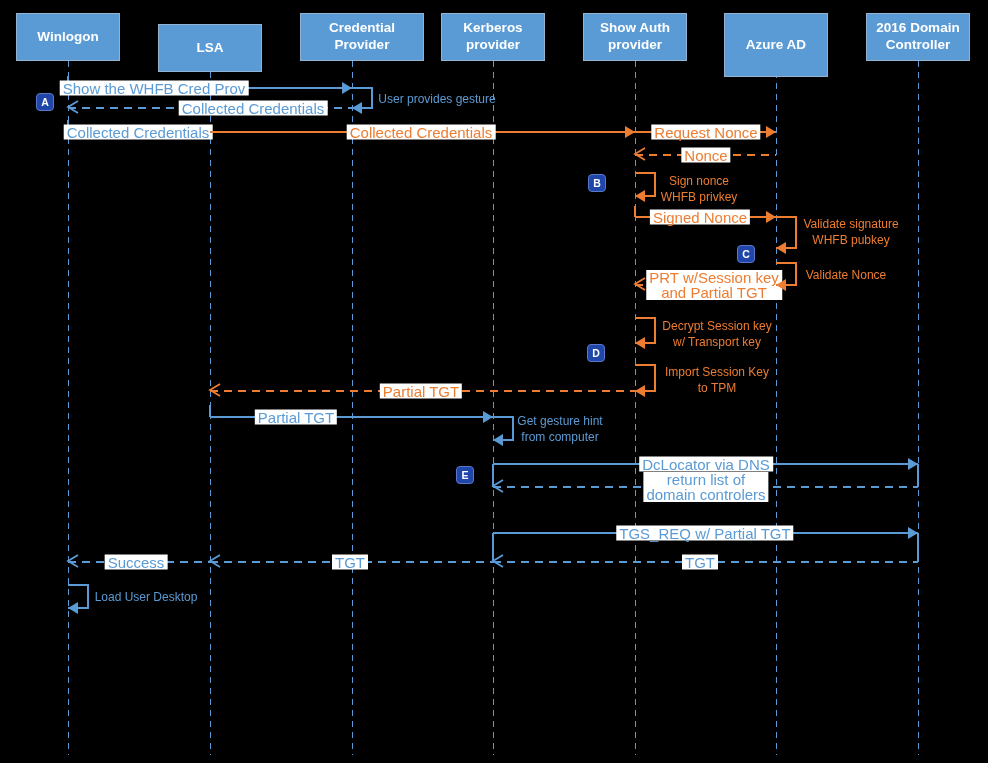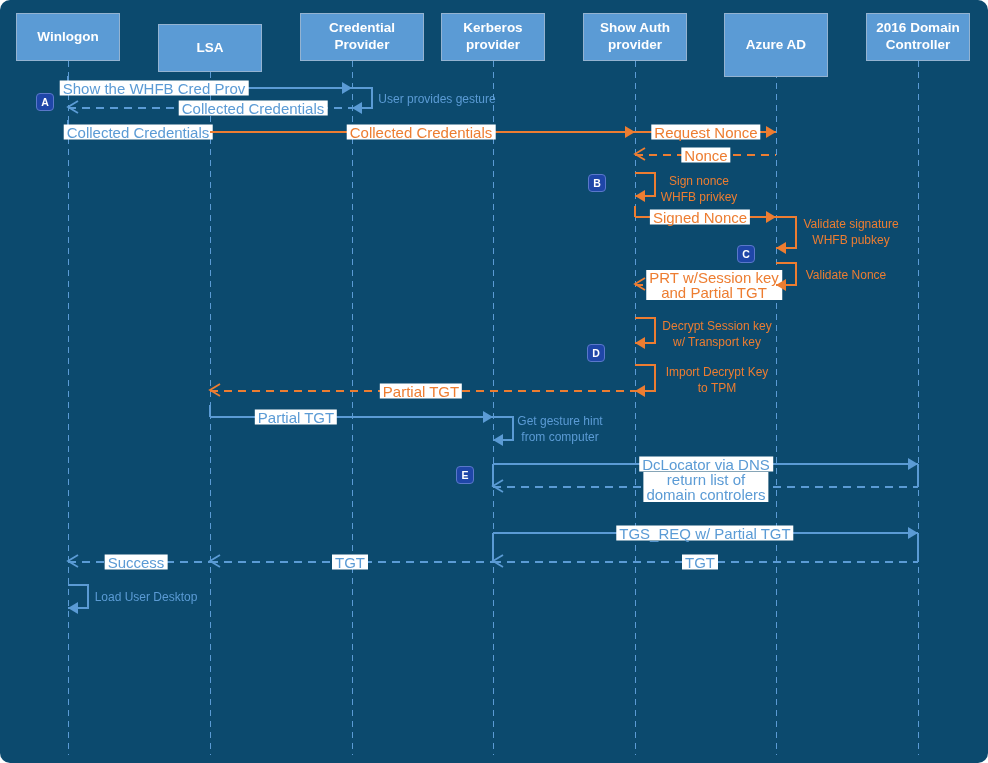--- a/index.html
+++ b/index.html
@@ -18,21 +18,21 @@
   .tri{position:absolute;width:0;height:0;}
   .tick{position:absolute;width:2px;}
   .badge{position:absolute;width:18px;height:18px;border-radius:4px;display:flex;
          align-items:center;justify-content:center;font-size:10.5px;font-weight:bold;
          box-sizing:border-box;}
   .openhead{position:absolute;}
 </style>
 </head>
 <body>
 
-<div id="stage" style="background: #0c4a6e; border-radius: 10px;">
+<div id="stage" style="background: #000000;">
     <div class="lifeline" style="left: 68px; top: 61px; height: 694px; background-image: repeating-linear-gradient(rgb(91, 155, 213) 0px, rgb(91, 155, 213) 6px, transparent 6px, transparent 11px);"></div>
     <div class="actor-box" style="left: 16px; top: 13px; width: 104px; height: 48px; background: rgb(91, 155, 213); color: rgb(255, 255, 255); border: 1px solid rgb(148, 179, 209);">Winlogon</div>
     <div class="lifeline" style="left: 210px; top: 61px; height: 694px; background-image: repeating-linear-gradient(rgb(91, 155, 213) 0px, rgb(91, 155, 213) 6px, transparent 6px, transparent 11px);"></div>
     <div class="actor-box" style="left: 158px; top: 24px; width: 104px; height: 48px; background: rgb(91, 155, 213); color: rgb(255, 255, 255); border: 1px solid rgb(148, 179, 209);">LSA</div>
     <div class="lifeline" style="left: 352px; top: 61px; height: 694px; background-image: repeating-linear-gradient(rgb(91, 155, 213) 0px, rgb(91, 155, 213) 6px, transparent 6px, transparent 11px);"></div>
     <div class="actor-box" style="left: 300px; top: 13px; width: 124px; height: 48px; background: rgb(91, 155, 213); color: rgb(255, 255, 255); border: 1px solid rgb(148, 179, 209);">Credential
 Provider</div>
     <div class="lifeline" style="left: 493px; top: 61px; height: 694px; background-image: repeating-linear-gradient(rgb(91, 155, 213) 0px, rgb(91, 155, 213) 6px, transparent 6px, transparent 11px);"></div>
     <div class="actor-box" style="left: 441px; top: 13px; width: 104px; height: 48px; background: rgb(91, 155, 213); color: rgb(255, 255, 255); border: 1px solid rgb(148, 179, 209);">Kerberos
 provider</div>
@@ -131,21 +131,21 @@
 WHFB pubkey</div>
     <div class="loop-box" style="left: 776px; top: 262px; width: 21px; height: 24px; border-color: rgb(237, 125, 49); border-width: 2px;"></div>
     <div class="tri" style="left: 776px; top: 279px; border-top: 6px solid transparent; border-bottom: 6px solid transparent; border-right: 10px solid rgb(237, 125, 49);"></div>
     <div class="loop-label" style="left: 846px; top: 276px; color: rgb(237, 125, 49);">Validate Nonce</div>
     <div class="loop-box" style="left: 635px; top: 317px; width: 21px; height: 27px; border-color: rgb(237, 125, 49); border-width: 2px;"></div>
     <div class="tri" style="left: 635px; top: 337px; border-top: 6px solid transparent; border-bottom: 6px solid transparent; border-right: 10px solid rgb(237, 125, 49);"></div>
     <div class="loop-label" style="left: 717px; top: 334px; color: rgb(237, 125, 49);">Decrypt Session key
 w/ Transport key</div>
     <div class="loop-box" style="left: 635px; top: 364px; width: 21px; height: 28px; border-color: rgb(237, 125, 49); border-width: 2px;"></div>
     <div class="tri" style="left: 635px; top: 385px; border-top: 6px solid transparent; border-bottom: 6px solid transparent; border-right: 10px solid rgb(237, 125, 49);"></div>
-    <div class="loop-label" style="left: 717px; top: 380px; color: rgb(237, 125, 49);">Import Decrypt Key
+    <div class="loop-label" style="left: 717px; top: 380px; color: rgb(237, 125, 49);">Import Session Key
 to TPM</div>
     <div class="loop-box" style="left: 493px; top: 416px; width: 21px; height: 25px; border-color: rgb(91, 155, 213); border-width: 2px;"></div>
     <div class="tri" style="left: 493px; top: 434px; border-top: 6px solid transparent; border-bottom: 6px solid transparent; border-right: 10px solid rgb(91, 155, 213);"></div>
     <div class="loop-label" style="left: 560px; top: 429px; color: rgb(91, 155, 213);">Get gesture hint
 from computer</div>
     <div class="loop-box" style="left: 68px; top: 584px; width: 21px; height: 25px; border-color: rgb(91, 155, 213); border-width: 2px;"></div>
     <div class="tri" style="left: 68px; top: 602px; border-top: 6px solid transparent; border-bottom: 6px solid transparent; border-right: 10px solid rgb(91, 155, 213);"></div>
     <div class="loop-label" style="left: 146px; top: 598px; color: rgb(91, 155, 213);">Load User Desktop</div>
     <div class="badge" style="left: 36px; top: 93px; background: rgb(31, 70, 168); color: rgb(255, 255, 255); border: 1px solid rgb(90, 120, 201);">A</div>
     <div class="badge" style="left: 588px; top: 174px; background: rgb(31, 70, 168); color: rgb(255, 255, 255); border: 1px solid rgb(90, 120, 201);">B</div>

